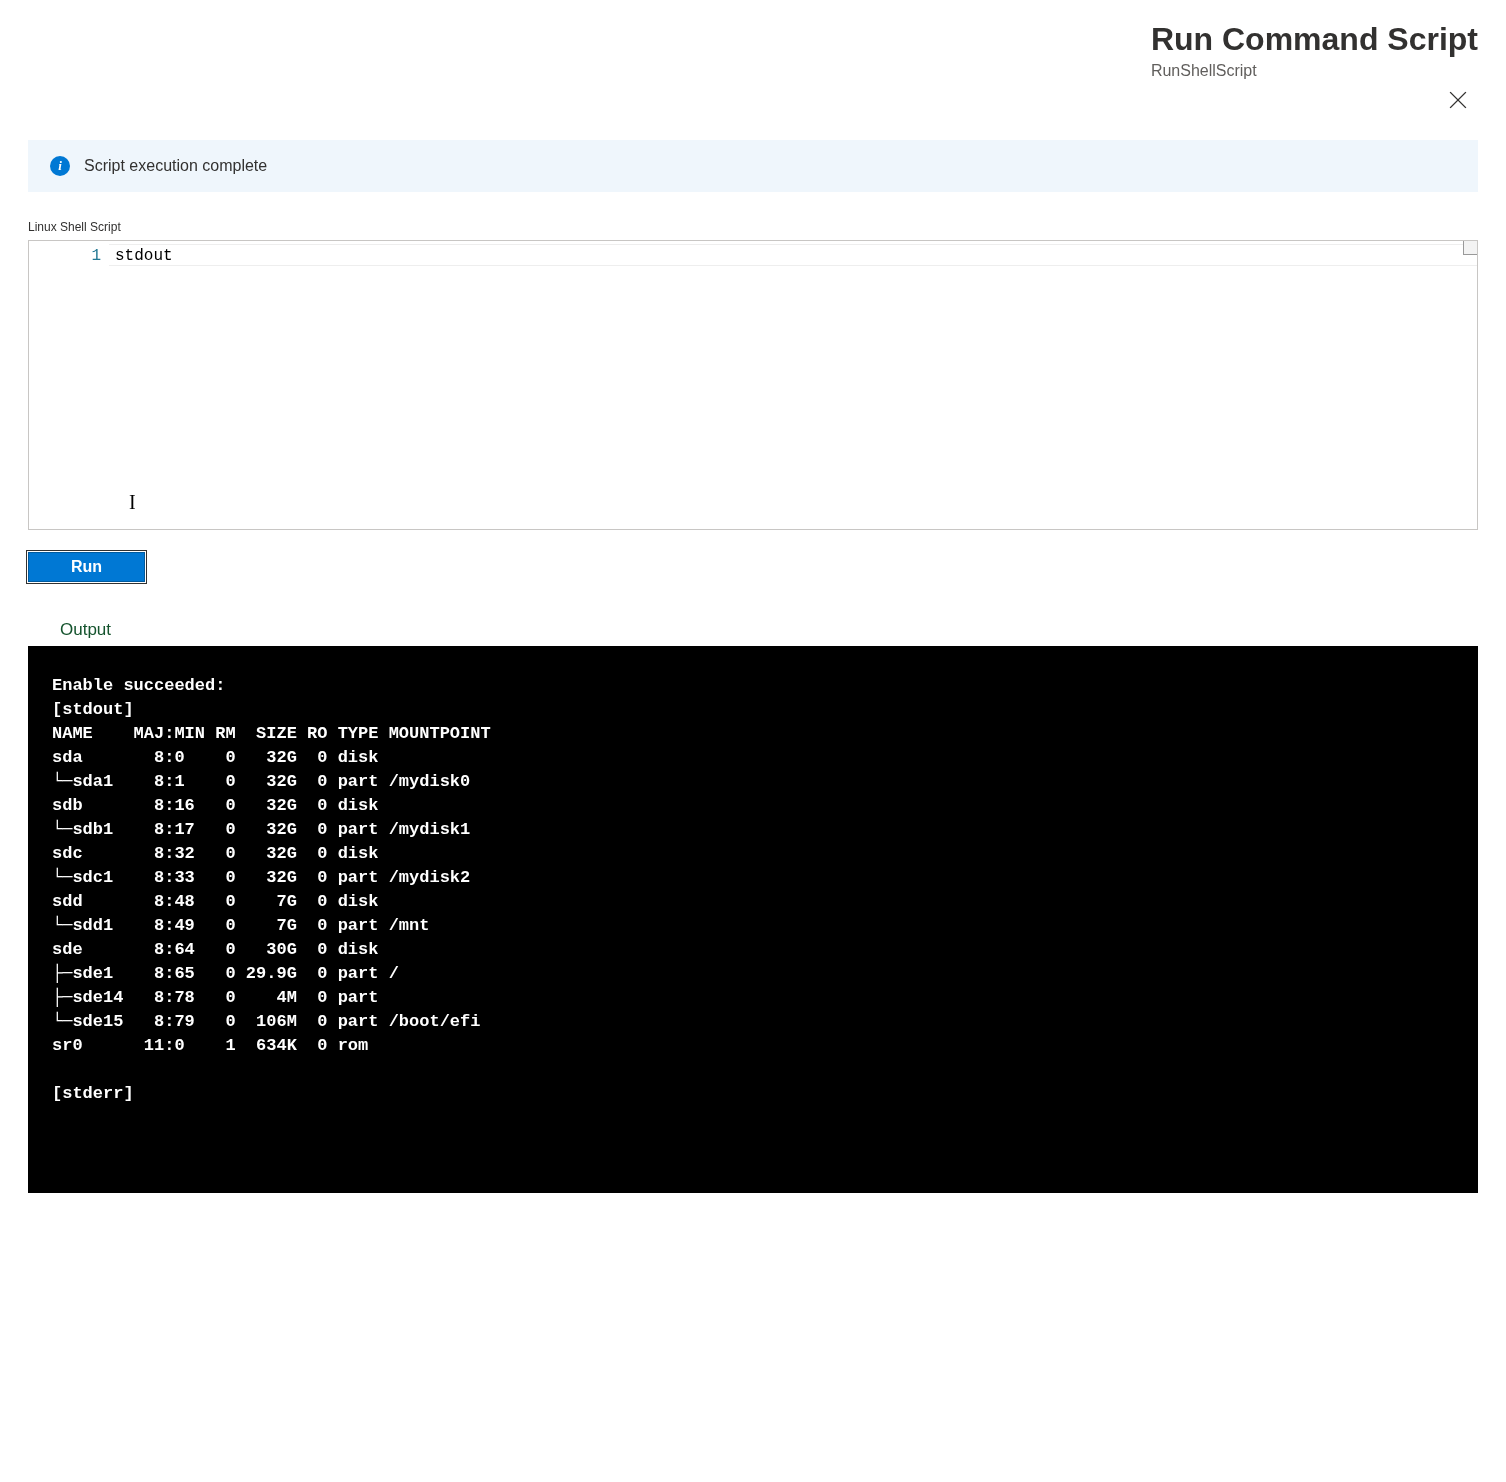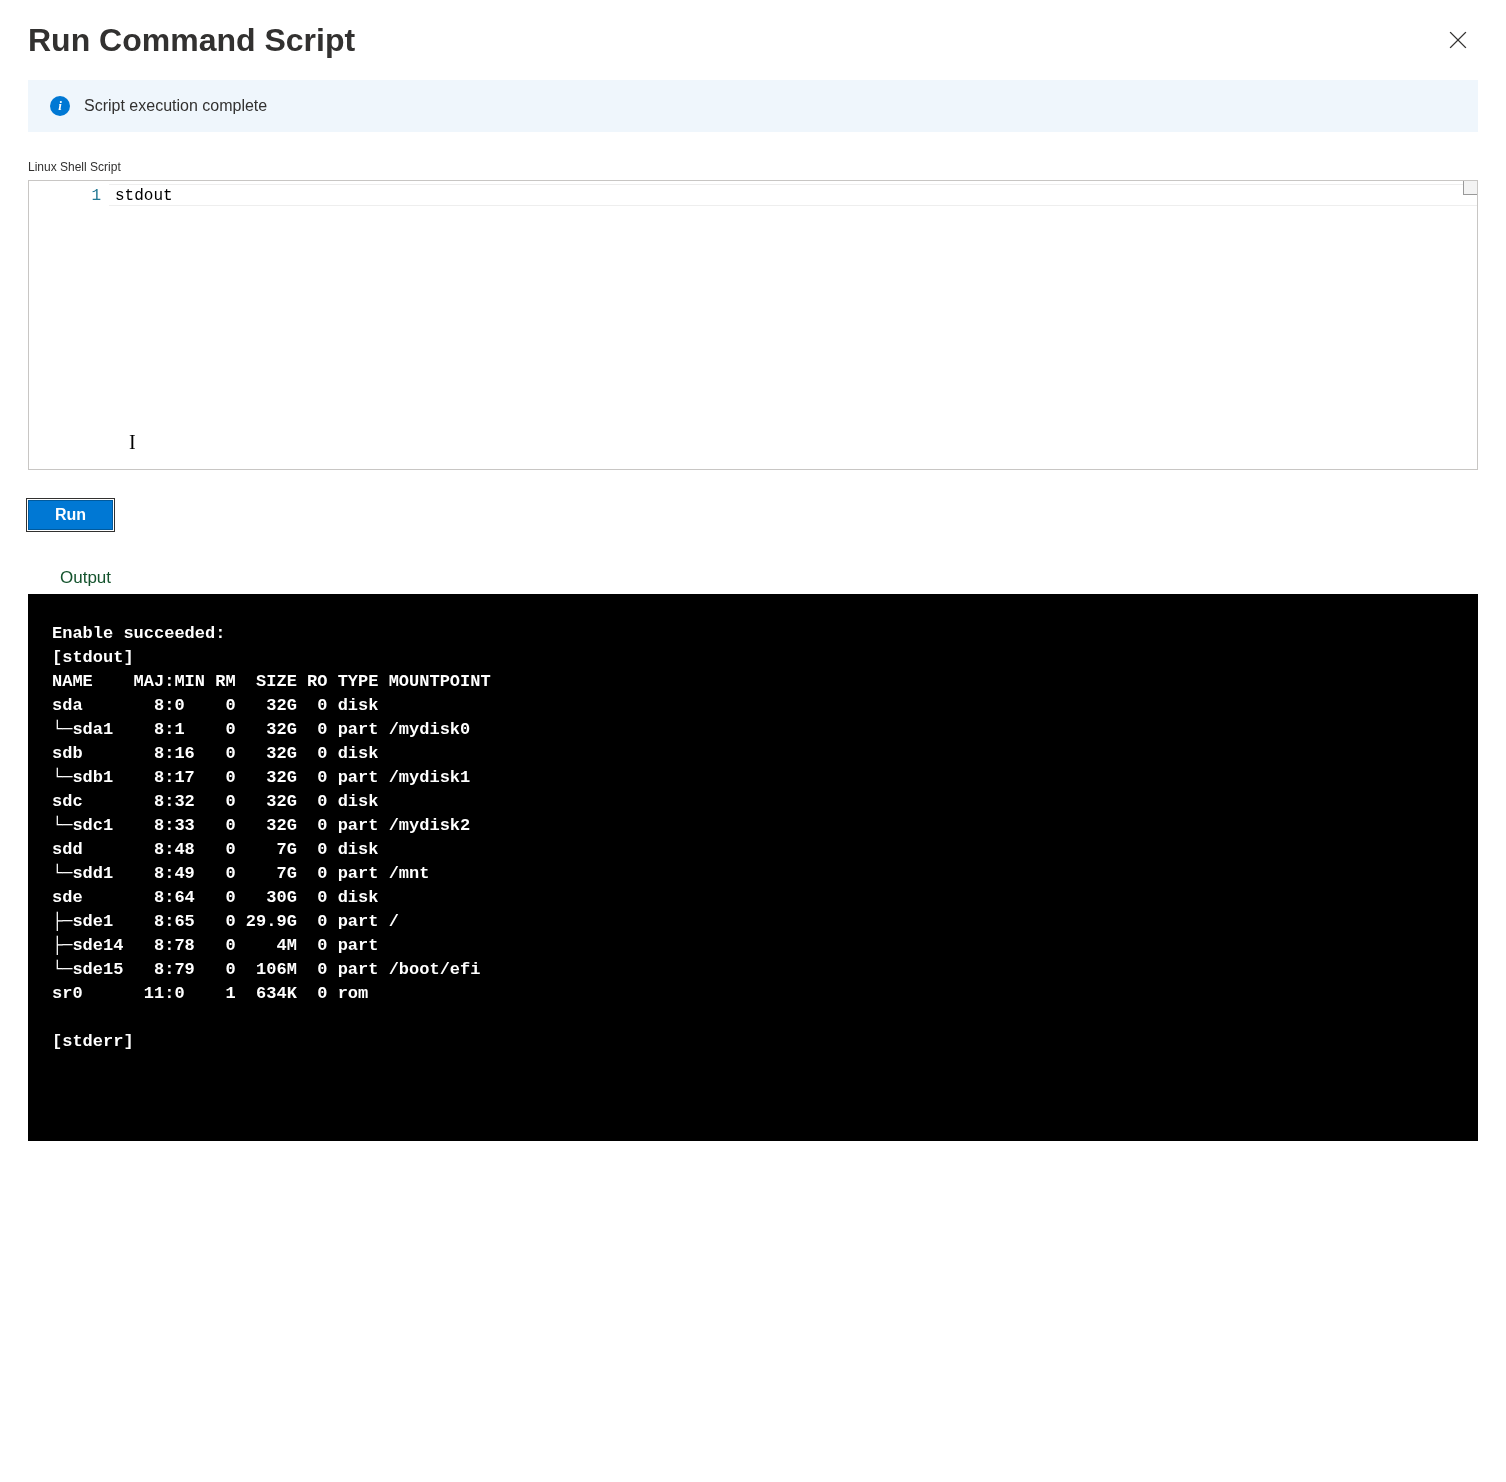--- a/index.html
+++ b/index.html
@@ -6,21 +6,22 @@
   body {
     margin: 0;
     font-family: "Segoe UI", -apple-system, BlinkMacSystemFont, sans-serif;
     background: #fff;
     color: #323130;
     padding: 20px 28px;
   }
   .header-row {
     display: flex;
     justify-content: space-between;
-    align-items: center;
+    align-items: flex-end;
+    flex-direction: column;
   }
   .title-block { flex: 1; }
   .page-title {
     font-size: 32px;
     font-weight: 600;
     margin: 0;
     line-height: 1.2;
     color: #323130;
   }
   .page-subtitle {
@@ -117,28 +118,28 @@
   .text-cursor {
     position: absolute;
     left: 100px;
     top: 250px;
     font-family: serif;
     font-size: 20px;
     color: #000;
     pointer-events: none;
   }
   .run-button {
-    margin-top: 30px;
+    margin-top: 22px;
     background: #0078d4;
     color: #fff;
     border: 1px solid #005a9e;
     outline: 1px solid #323130;
     outline-offset: 1px;
     font-size: 16px;
-    padding: 5px 26px;
+    padding: 5px 42px;
     font-weight: 600;
     cursor: pointer;
     font-family: inherit;
   }
   .output-label {
     font-size: 17px;
     margin-top: 38px;
     margin-bottom: 6px;
     color: #14532d;
     margin-left: 32px;
@@ -156,20 +157,21 @@
   }
 </style>
 </head>
 <body>
 
 
 
 <div class="header-row">
   <div class="title-block">
     <h1 class="page-title">Run Command Script</h1>
+    <div class="page-subtitle">RunShellScript</div>
   </div>
   <div class="close-btn">
     <svg viewBox="0 0 16 16" fill="none" stroke="currentColor" stroke-width="1.2">
       <line x1="1" y1="1" x2="15" y2="15"></line>
       <line x1="15" y1="1" x2="1" y2="15"></line>
     </svg>
   </div>
 </div>
 
 <div class="status-banner">

